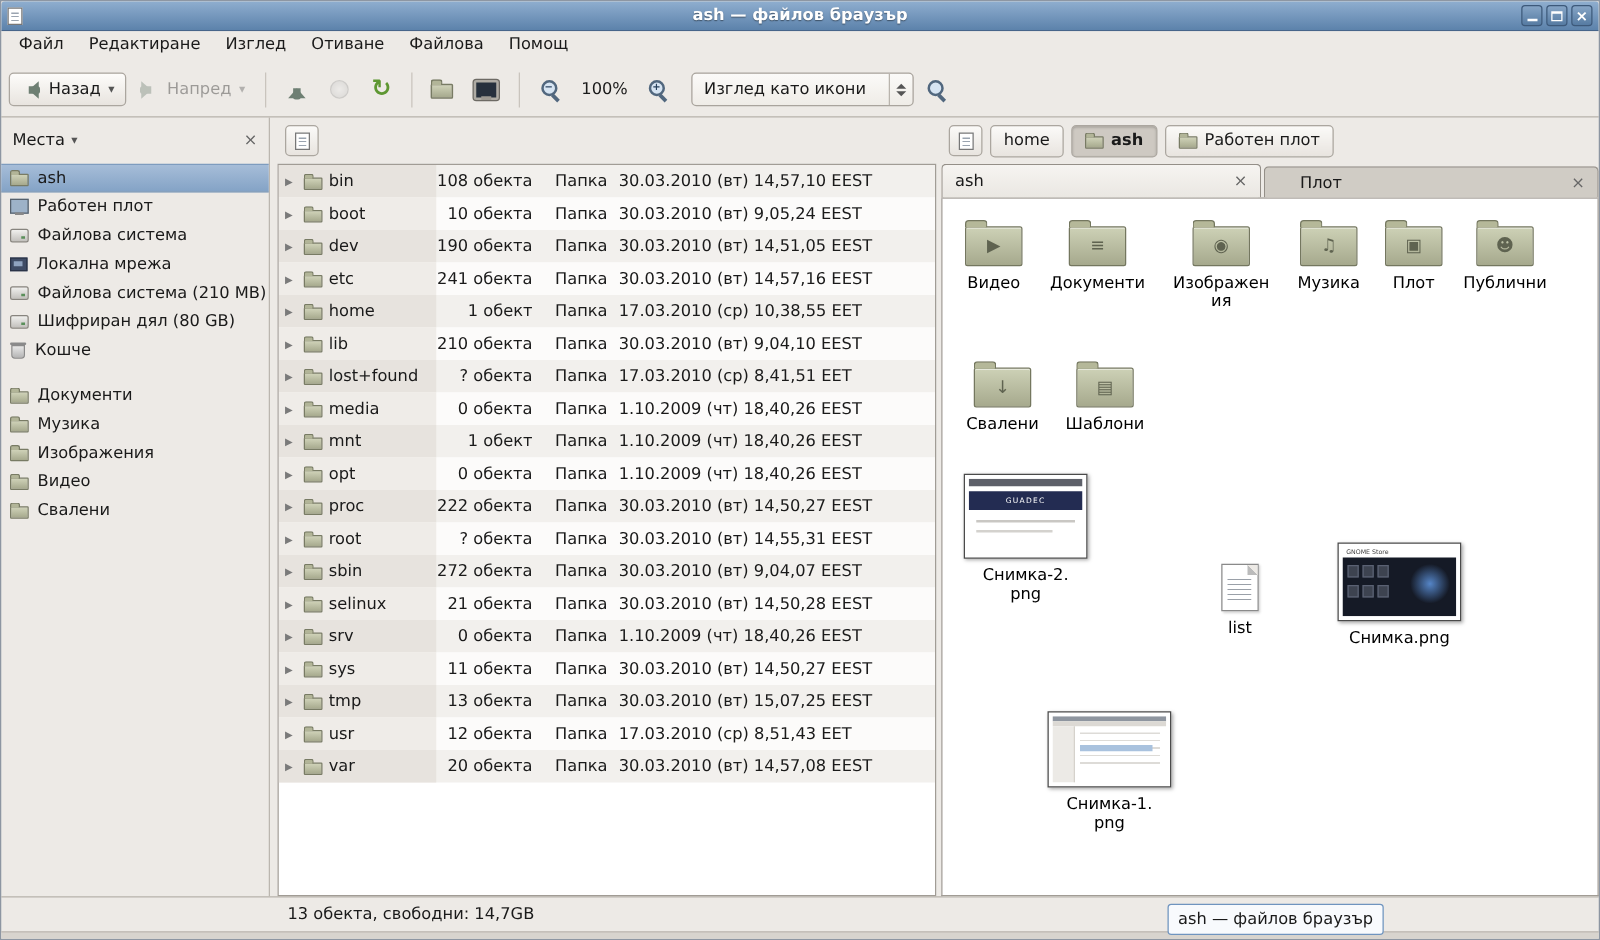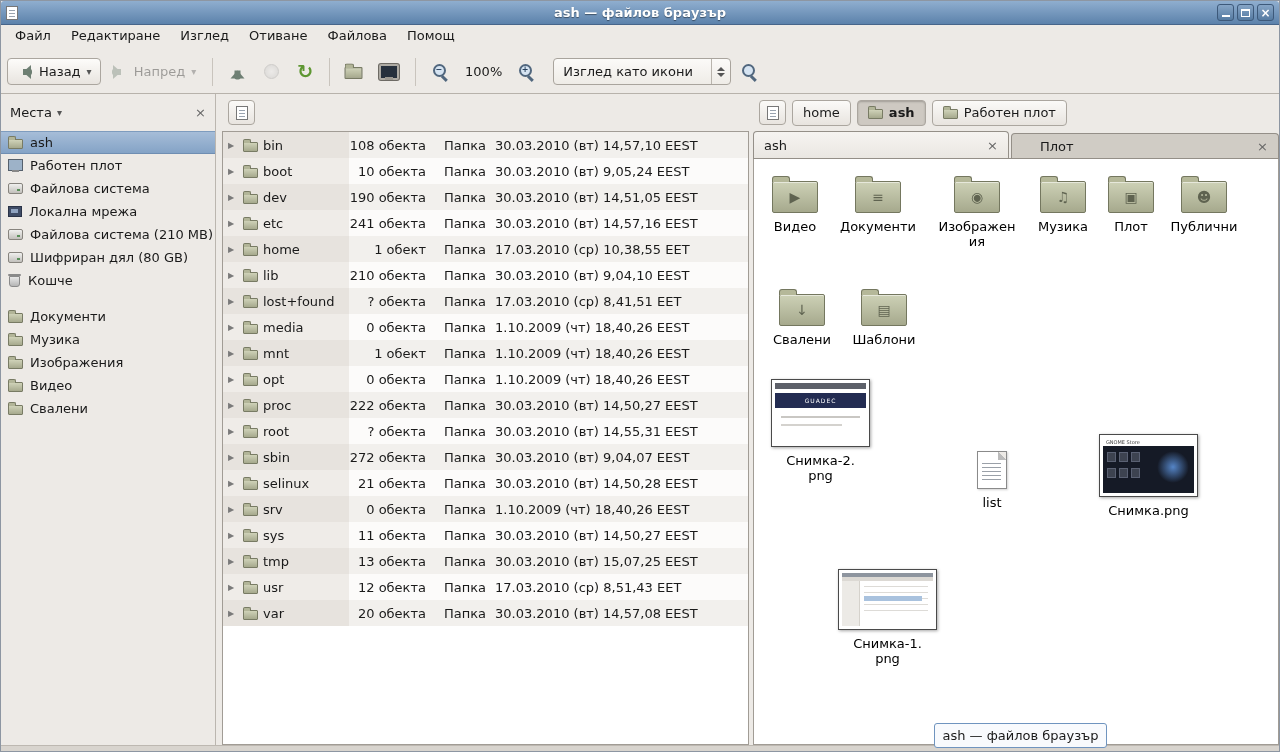--- a/index.html
+++ b/index.html
@@ -571,21 +571,21 @@
             </span>
           </span>
           <span class="ivlabel" style="max-width:72px">Снимка-2.png</span>
         </div>
 
         <div class="ivitem" style="left:198px;top:290px">
           <span class="file-l"></span>
           <span class="ivlabel">list</span>
         </div>
 
-        <div class="ivitem iw" style="left:342px;top:275px">
+        <div class="ivitem iw" style="left:313px;top:275px">
           <span class="thumb">
             <span class="timg t3">
               <span class="t3top">GNOME Store</span>
               <span class="t3body">
                 <span class="t3s" style="left:4px;top:6px"></span>
                 <span class="t3s" style="left:16px;top:6px"></span>
                 <span class="t3s" style="left:28px;top:6px"></span>
                 <span class="t3s" style="left:4px;top:22px"></span>
                 <span class="t3s" style="left:16px;top:22px"></span>
                 <span class="t3s" style="left:28px;top:22px"></span>
@@ -606,19 +606,22 @@
               <span class="t1sel"></span>
             </span>
           </span>
           <span class="ivlabel" style="max-width:72px">Снимка-1.png</span>
         </div>
 
       </div>
     </div>
   </div>
 
+  <div class="statusbar">
+    <span>13 обекта, свободни: 14,7GB</span>
+  </div>
   <div class="strip"></div>
 
   <div class="tipbox">
     <span>ash — файлов браузър</span>
   </div>
 
 </div>
 
 </body></html>

